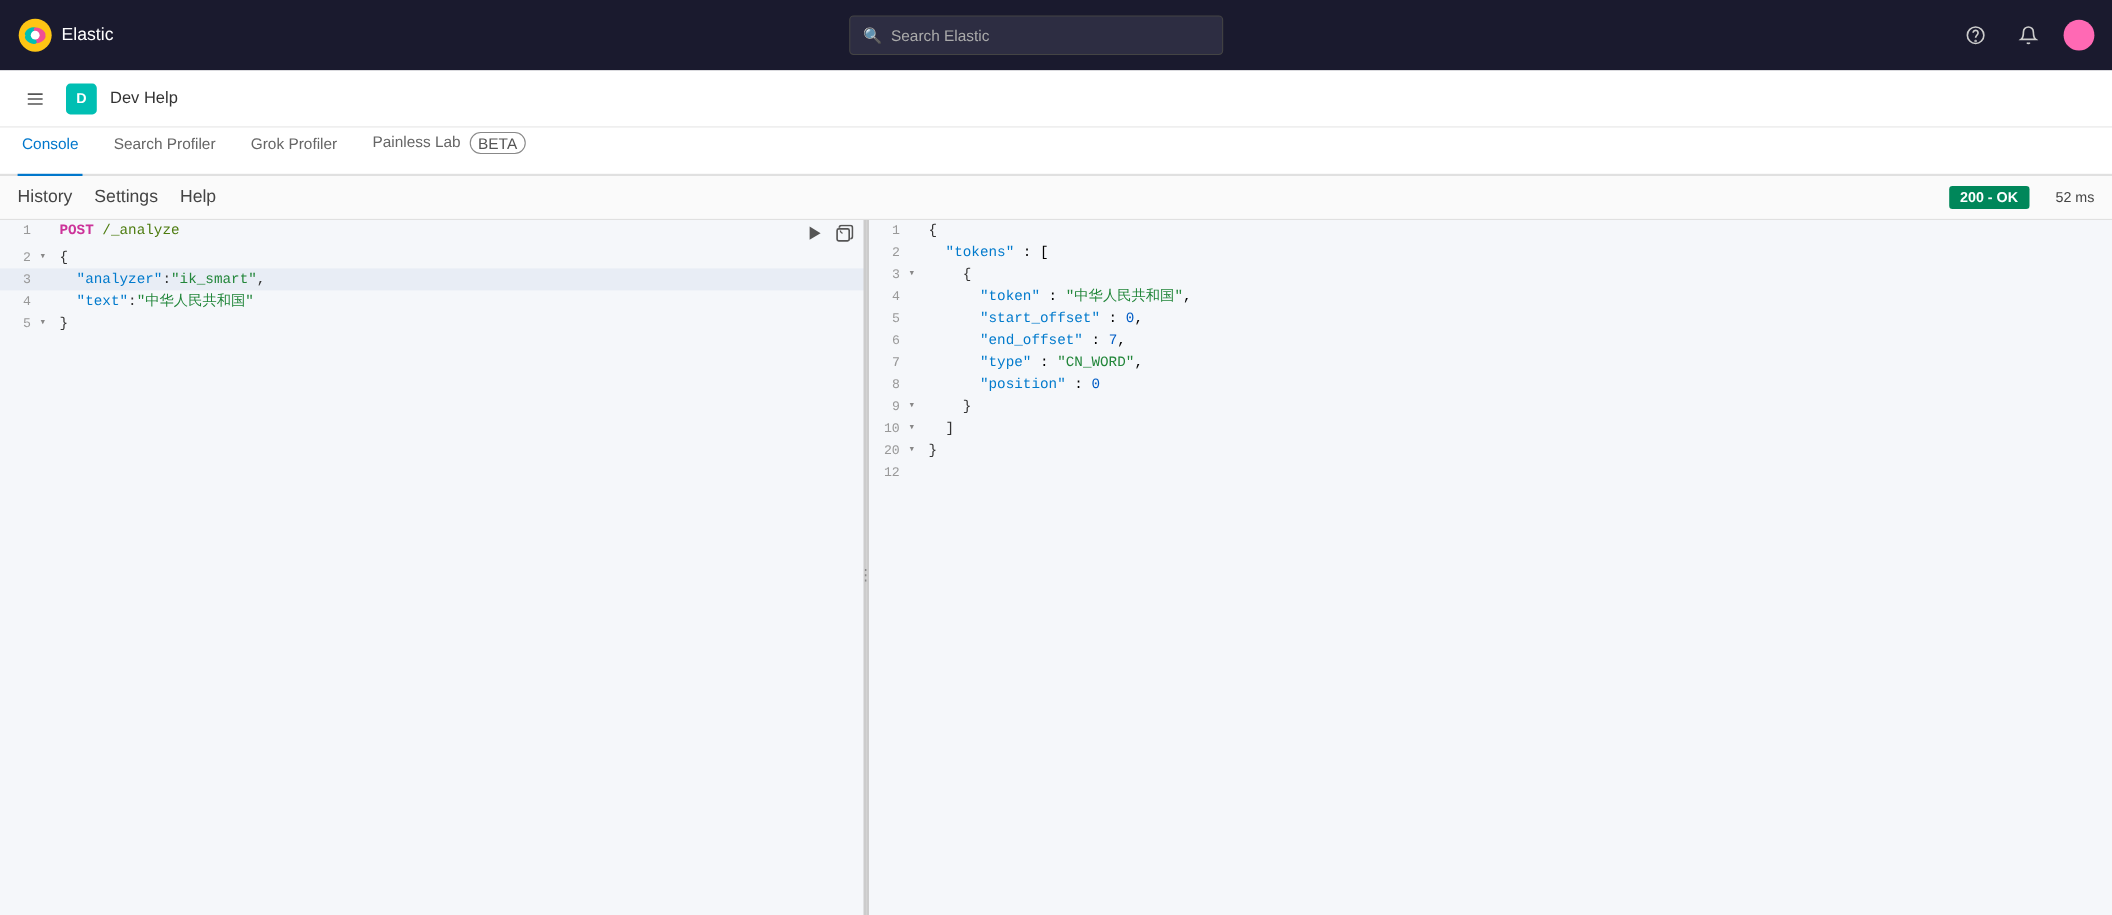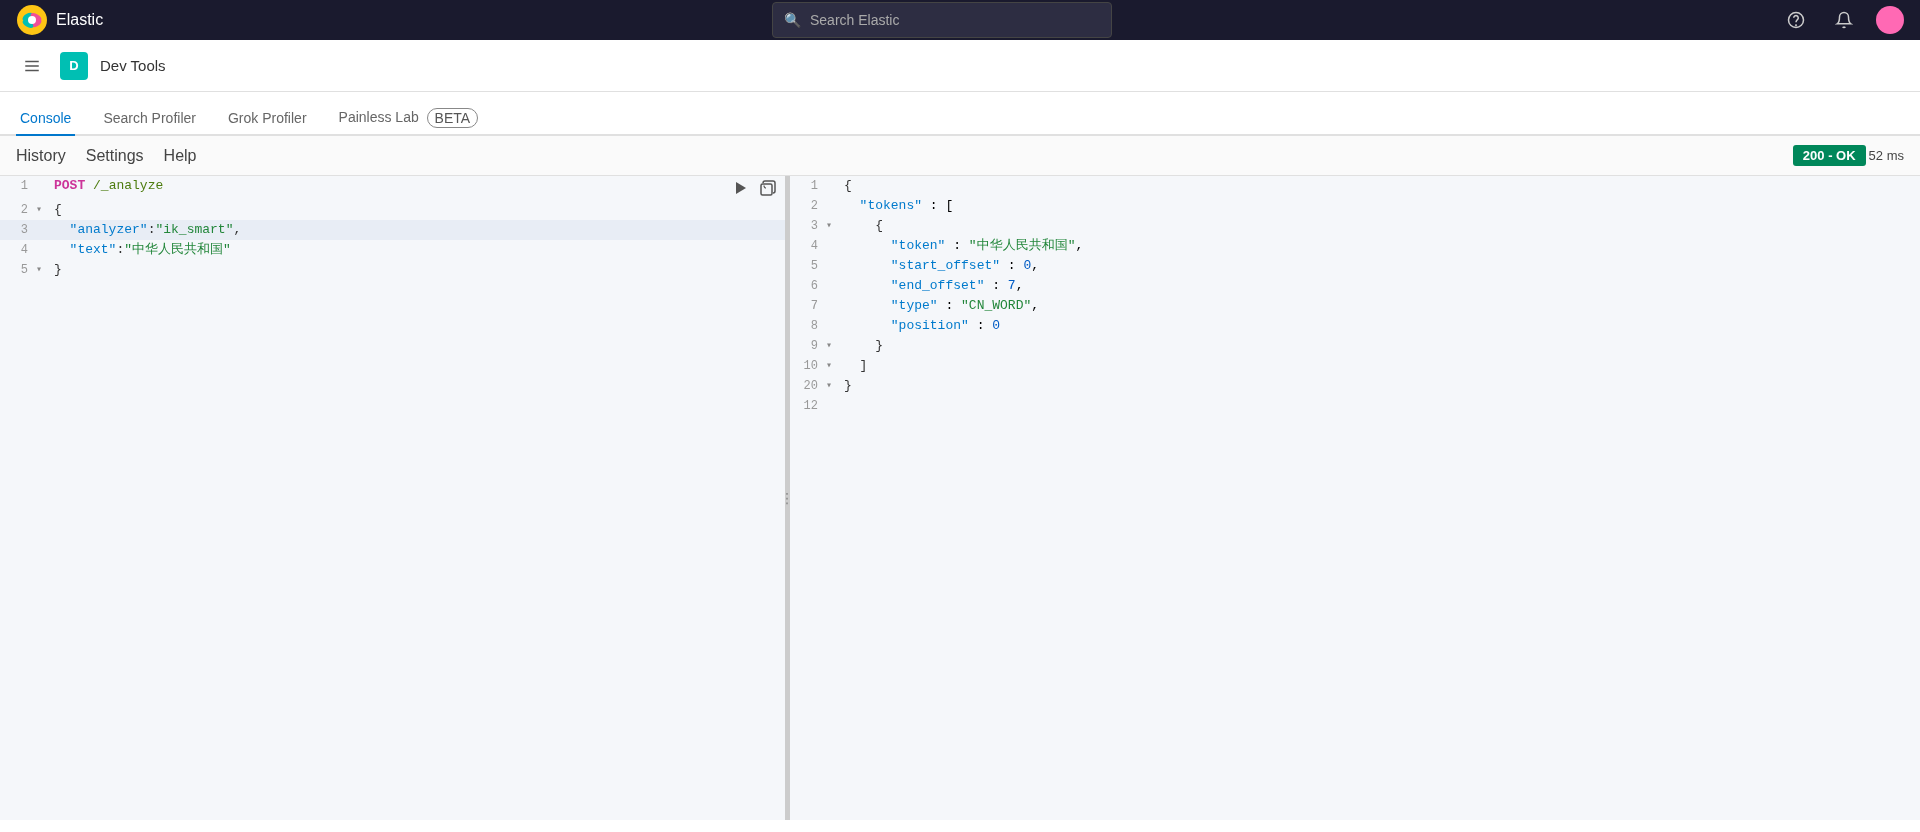--- a/index.html
+++ b/index.html
@@ -1,20 +1,20 @@
 <!DOCTYPE html>
 <html><head>
   <meta charset="utf-8">
   <style>
     * { margin: 0; padding: 0; box-sizing: border-box; }
     body { font-family: -apple-system, BlinkMacSystemFont, 'Segoe UI', sans-serif; background: #fff; overflow: hidden; }
 
     
     #topbar {
-      height: 40px;
+      height: 64px;
       background: #1a1a2e;
       display: flex;
       align-items: center;
       padding: 0 16px;
       gap: 4px;
     }
     #topbar .logo {
       display: flex;
       align-items: center;
       gap: 8px;
@@ -111,21 +111,21 @@
     #tabs-bar {
       background: #fff;
       border-bottom: 2px solid #e0e0e0;
       display: flex;
       align-items: flex-end;
       padding: 0 16px;
       height: 44px;
       position: relative;
     }
     .tab-item {
-      padding: 0 4px 8px 4px;
+      padding: 0 4px 20px 4px;
       margin-right: 24px;
       font-size: 14px;
       color: #666;
       cursor: pointer;
       border-bottom: 2px solid transparent;
       margin-bottom: -2px;
       white-space: nowrap;
       margin-top: 36px;
     }
     .tab-item.active {
@@ -157,21 +157,21 @@
       font-size: 16px;
       color: #444;
       cursor: pointer;
       background: none;
       border: none;
     }
     .status-badge {
       margin-left: auto;
       display: flex;
       align-items: center;
-      gap: 3px;
+      gap: 24px;
       justify-content: center;
     }
     .status-ok {
       background: #00875a;
       color: #fff;
       padding: 3px 10px;
       border-radius: 3px;
       font-size: 13px;
       font-weight: 600;
     }
@@ -346,21 +346,21 @@
 
 <div id="secondary-nav">
   <div class="hamburger-btn">
     <svg width="18" height="18" viewBox="0 0 24 24" fill="none" stroke="#555" stroke-width="2">
       <line x1="3" y1="6" x2="21" y2="6"></line>
         <line x1="3" y1="12" x2="21" y2="12"></line>
         <line x1="3" y1="18" x2="21" y2="18"></line>
     </svg>
   </div>
   <div class="breadcrumb-avatar">D</div>
-  <span class="breadcrumb-title">Dev Tools</span>
+  <span class="breadcrumb-title">Dev Help</span>
 </div>
 
 <div id="tabs-bar">
   <div class="tab-item active">Console</div>
   <div class="tab-item">Search Profiler</div>
   <div class="tab-item">Grok Profiler</div>
   <div class="tab-item">
     <span>Painless Lab</span>
     <span class="beta-badge">BETA</span>
   </div>

